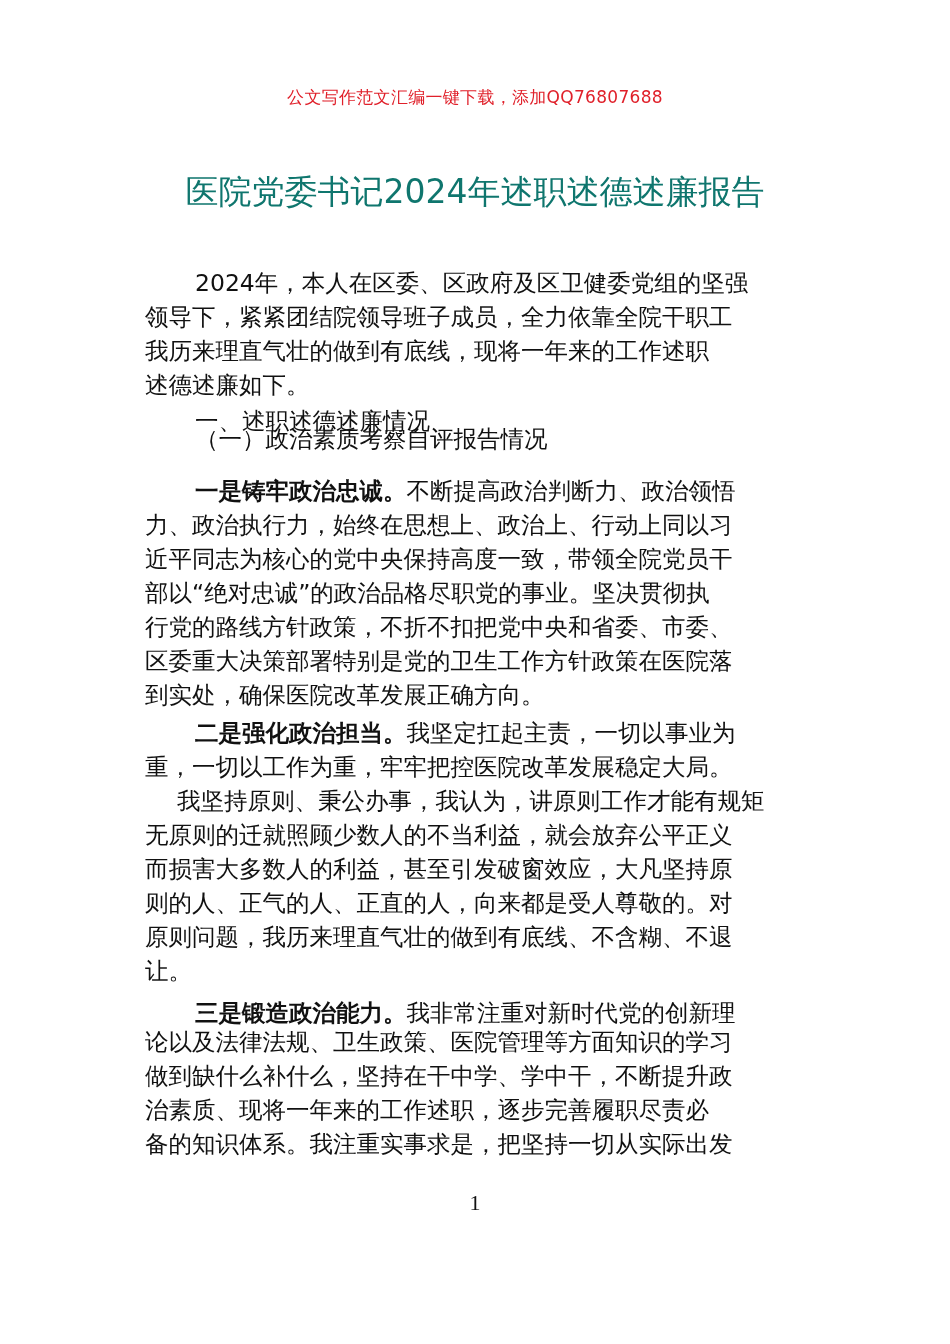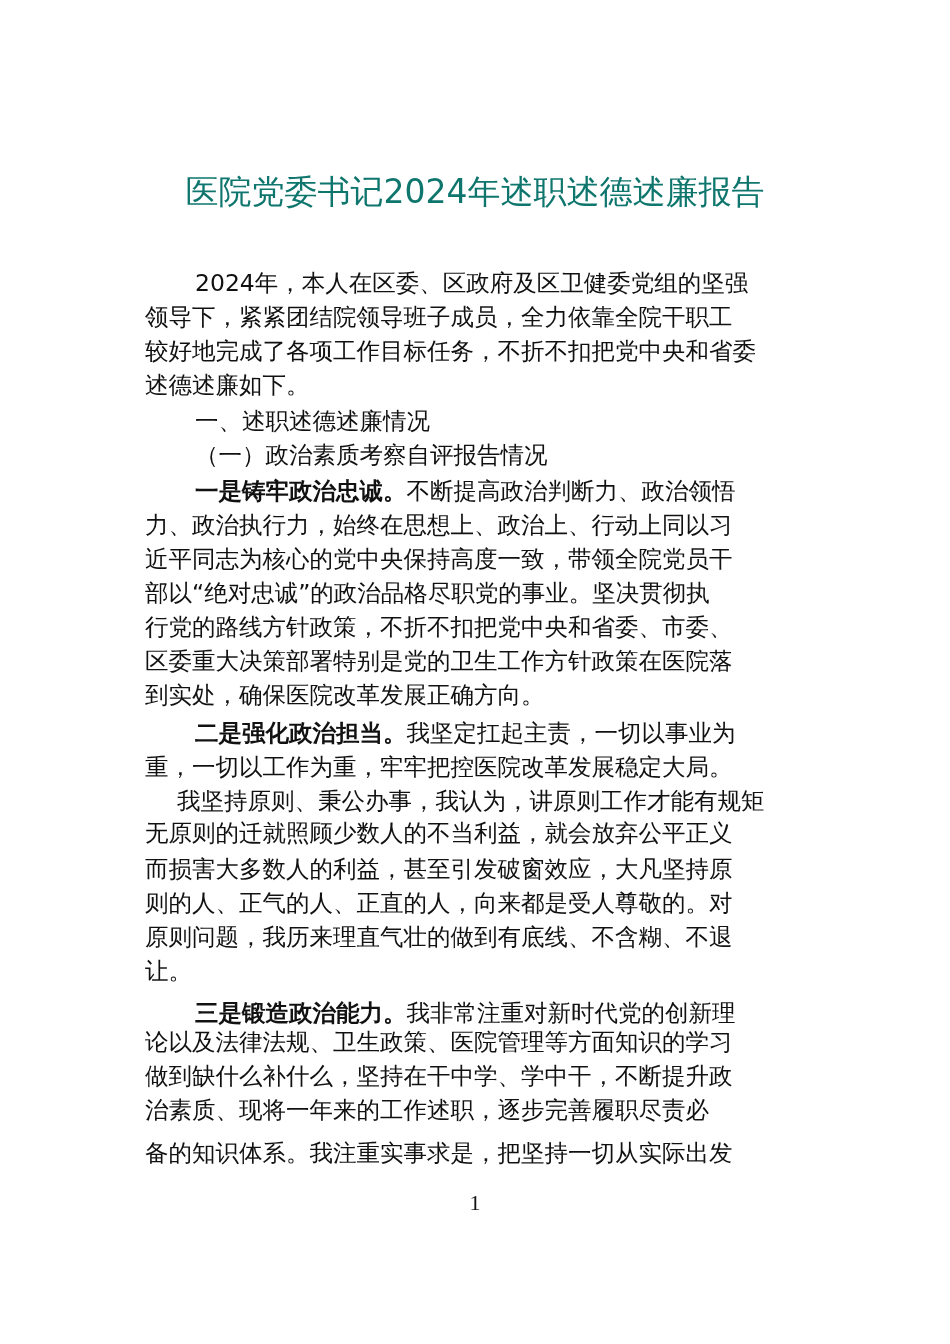--- a/index.html
+++ b/index.html
@@ -22,45 +22,46 @@
   .bold { font-weight: bold; margin-top: 12px; }
   .pagenum {
     position: absolute; left: 0; top: 1190px; width: 950px; text-align: center;
     font-family: "Liberation Serif", serif; font-size: 22px; color: #111;
   }
 </style>
 </head>
 <body>
 
 <div class="page">
+  <div class="watermark">公文写作范文汇编一键下载，添加QQ76807688</div>
   <div class="title">医院党委书记2024年述职述德述廉报告</div>
 
   <div class="body-text" id="body-text" style="top:0;">
       <div class="line indent" style="top: 266px;"><span>2024年，本人在区委、区政府及区卫健委党组的坚强</span></div>
       <div class="line" style="top: 300px;"><span>领导下，紧紧团结院领导班子成员，全力依靠全院干职工</span></div>
-      <div class="line" style="top: 334px;"><span>较好地完成了各项工作目标任务，不折不扣把党中央和省委</span></div>
+      <div class="line" style="top: 334px;"><span>我历来理直气壮的做到有底线，现将一年来的工作述职</span></div>
       <div class="line" style="top: 368px;"><span>述德述廉如下。</span></div>
       <div class="line indent" style="top: 404px;"><span>一、述职述德述廉情况</span></div>
-      <div class="line indent" style="top: 438px;"><span>（一）政治素质考察自评报告情况</span></div>
+      <div class="line indent" style="top: 424px; font-family: Liberation Mono, monospace;"><span>（一）政治素质考察自评报告情况</span></div>
       <div class="line indent" style="top: 474px;"><span class="bold">一是铸牢政治忠诚。</span><span>不断提高政治判断力、政治领悟</span></div>
       <div class="line" style="top: 508px;"><span>力、政治执行力，始终在思想上、政治上、行动上同以习</span></div>
       <div class="line" style="top: 542px;"><span>近平同志为核心的党中央保持高度一致，带领全院党员干</span></div>
       <div class="line" style="top: 576px;"><span>部以“绝对忠诚”的政治品格尽职党的事业。坚决贯彻执</span></div>
       <div class="line" style="top: 610px;"><span>行党的路线方针政策，不折不扣把党中央和省委、市委、</span></div>
       <div class="line" style="top: 644px;"><span>区委重大决策部署特别是党的卫生工作方针政策在医院落</span></div>
       <div class="line" style="top: 678px;"><span>到实处，确保医院改革发展正确方向。</span></div>
       <div class="line indent" style="top: 716px;"><span class="bold">二是强化政治担当。</span><span>我坚定扛起主责，一切以事业为</span></div>
       <div class="line" style="top: 750px;"><span>重，一切以工作为重，牢牢把控医院改革发展稳定大局。</span></div>
       <div class="line" style="top: 784px; margin-left: 32px;"><span>我坚持原则、秉公办事，我认为，讲原则工作才能有规矩</span></div>
-      <div class="line" style="top: 818px; font-family: Liberation Mono, monospace;"><span>无原则的迁就照顾少数人的不当利益，就会放弃公平正义</span></div>
+      <div class="line" style="top: 818px;"><span>无原则的迁就照顾少数人的不当利益，就会放弃公平正义</span></div>
       <div class="line" style="top: 852px;"><span>而损害大多数人的利益，甚至引发破窗效应，大凡坚持原</span></div>
       <div class="line" style="top: 886px;"><span>则的人、正气的人、正直的人，向来都是受人尊敬的。对</span></div>
       <div class="line" style="top: 920px;"><span>原则问题，我历来理直气壮的做到有底线、不含糊、不退</span></div>
       <div class="line" style="top: 954px;"><span>让。</span></div>
       <div class="line indent" style="top: 996px;"><span class="bold">三是锻造政治能力。</span><span>我非常注重对新时代党的创新理</span></div>
       <div class="line" style="top: 1025px;"><span>论以及法律法规、卫生政策、医院管理等方面知识的学习</span></div>
       <div class="line" style="top: 1059px;"><span>做到缺什么补什么，坚持在干中学、学中干，不断提升政</span></div>
       <div class="line" style="top: 1093px;"><span>治素质、现将一年来的工作述职，逐步完善履职尽责必</span></div>
-      <div class="line" style="top: 1127px; margin-top: 9px;"><span>备的知识体系。我注重实事求是，把坚持一切从实际出发</span></div>
+      <div class="line" style="top: 1127px;"><span>备的知识体系。我注重实事求是，把坚持一切从实际出发</span></div>
     </div>
 
   <div class="pagenum">1</div>
 </div>
 
 </body></html>

